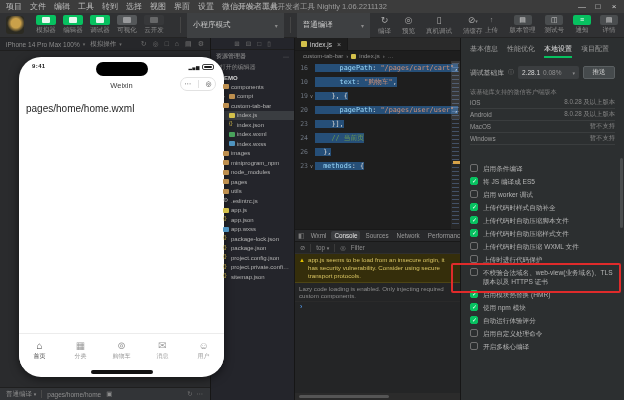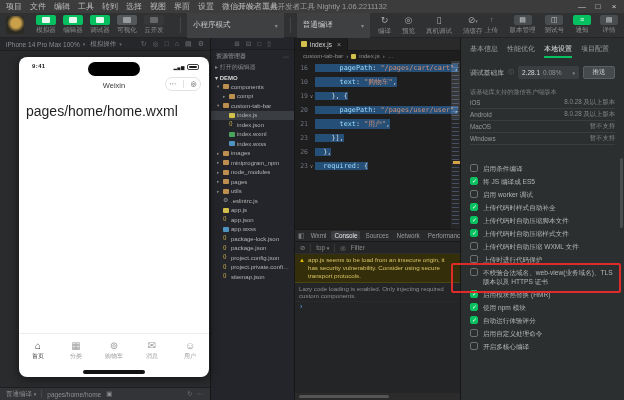--- a/index.html
+++ b/index.html
@@ -41,33 +41,33 @@
   
   .main{display:flex;height:362px}
 
   
   .sim{width:210px;background:#2a2b2d;display:flex;flex-direction:column;flex:none}
   .devbar{height:13px;background:#26272a;border-bottom:1px solid #1f1f1f;display:flex;align-items:center;font-size:6.5px;color:#8b8b8b;padding:0 6px;gap:5px}
   .devsel{display:flex;align-items:center;gap:3px;white-space:nowrap}
   .devcaret{font-size:5px;color:#6f6f6f}
   .devicons{margin-left:auto;display:flex;gap:6px;font-size:7px;color:#6f6f6f}
   .phonewrap{flex:1;position:relative}
-  .phone{position:absolute;left:19px;top:6px;width:190px;height:320px;background:#fff;border-radius:8px;box-shadow:0 2px 10px rgba(0,0,0,.55);overflow:hidden}
+  .phone{position:absolute;left:19px;top:6px;width:205px;height:320px;background:#fff;border-radius:22px;box-shadow:0 2px 10px rgba(0,0,0,.55);overflow:hidden}
   .pstatus{height:18px;position:relative}
   .ptime{position:absolute;left:13px;top:6px;font-size:6px;font-weight:bold;color:#1c1c1c;letter-spacing:.4px}
   .island{position:absolute;left:50%;transform:translateX(-50%);top:5px;width:52px;height:14px;background:#000;border-radius:8px}
   .pbattwrap{position:absolute;right:10px;top:7px;display:flex;align-items:center;gap:2px}
   .psignal{font-size:4.5px;color:#1c1c1c;letter-spacing:.5px}
   .batt{width:12px;height:6px;border:1px solid rgba(0,0,0,.75);border-radius:2px;position:relative}
   .batt::after{content:"";position:absolute;inset:1px;background:#1c1c1c;border-radius:1px}
   .pnav{height:20px;position:relative;display:flex;align-items:center;justify-content:center}
   .pnavtitle{font-size:7.5px;color:#3a3a3a}
   .capsule{position:absolute;right:8px;top:2px;width:36px;height:14px;border:1px solid #e2e2e2;border-radius:8px;display:flex;align-items:center;justify-content:space-around;font-size:7px;color:#2e2e2e;background:#fff}
   .cdiv{width:1px;height:8px;background:#e2e2e2}
-  .pcontent{padding:8px 7px;font-size:14px;color:#1f1f1f}
+  .pcontent{padding:8px 7px;font-size:10px;color:#1f1f1f}
   .ptabbar{position:absolute;left:0;right:0;bottom:10px;height:34px;border-top:1px solid #ececec;display:flex;background:#fff}
   .ptab{flex:1;display:flex;flex-direction:column;align-items:center;justify-content:center;gap:1px;color:#9b9b9b}
   .ptab.active{color:#303030}
   .pticon{font-size:10px;line-height:11px}
   .ptlabel{font-size:6px}
   .homebar{position:absolute;left:50%;transform:translateX(-50%);bottom:3px;width:62px;height:4px;background:#121212;border-radius:2px}
   .simbottom{height:13px;background:#323437;border-top:1px solid #1f1f1f;display:flex;align-items:center;font-size:6.5px;color:#8d8d8d;padding:0 6px;gap:5px;white-space:nowrap}
   .sbsep{width:1px;height:8px;background:#4a4a4a}
   .sbright{margin-left:auto;color:#6f6f6f;letter-spacing:1px}
 
@@ -531,45 +531,45 @@
             <span class="fold">∨</span>
             <span class="ctext"><span class="tk p">    </span><span class="tk p">}, {</span></span>
           </div>
 
           <div class="cline sel">
             <span class="lnum">20</span>
             <span class="fold"></span>
             <span class="ctext"><span class="tk p">      </span><span class="tk k">pagePath</span><span class="tk p">: </span><span class="tk s">"/pages/user/user"</span><span class="tk p">,</span></span>
           </div>
 
-          <div class="cline sel">
-            <span class="lnum">21</span>
-            <span class="fold"></span>
-            <span class="ctext"><span class="tk p">      </span><span class="tk k">text</span><span class="tk p">: </span><span class="tk s">"用户"</span><span class="tk p">,</span></span>
-          </div>
 
 
           <div class="cline sel">
             <span class="lnum">23</span>
             <span class="fold"></span>
             <span class="ctext"><span class="tk p">    </span><span class="tk p">}],</span></span>
           </div>
 
+          <div class="cline sel">
+            <span class="lnum">24</span>
+            <span class="fold"></span>
+            <span class="ctext"><span class="tk p">    </span><span class="tk c">// 当前页</span></span>
+          </div>
 
 
           <div class="cline sel">
             <span class="lnum">26</span>
             <span class="fold"></span>
             <span class="ctext"><span class="tk p">  </span><span class="tk p">},</span></span>
           </div>
 
           <div class="cline sel">
             <span class="lnum">23</span>
             <span class="fold">∨</span>
-            <span class="ctext"><span class="tk p">  </span><span class="tk k">required</span><span class="tk p">: {</span></span>
+            <span class="ctext"><span class="tk p">  </span><span class="tk k">methods</span><span class="tk p">: {</span></span>
           </div>
         </div>
       <div class="minimap">
           <div class="mthumb"></div>
           <div class="mmark"></div>
         </div>
       <div class="dbgtabs">
         <span class="dpanicon">◧</span>
         <span style="display:flex;gap:2px">
 

